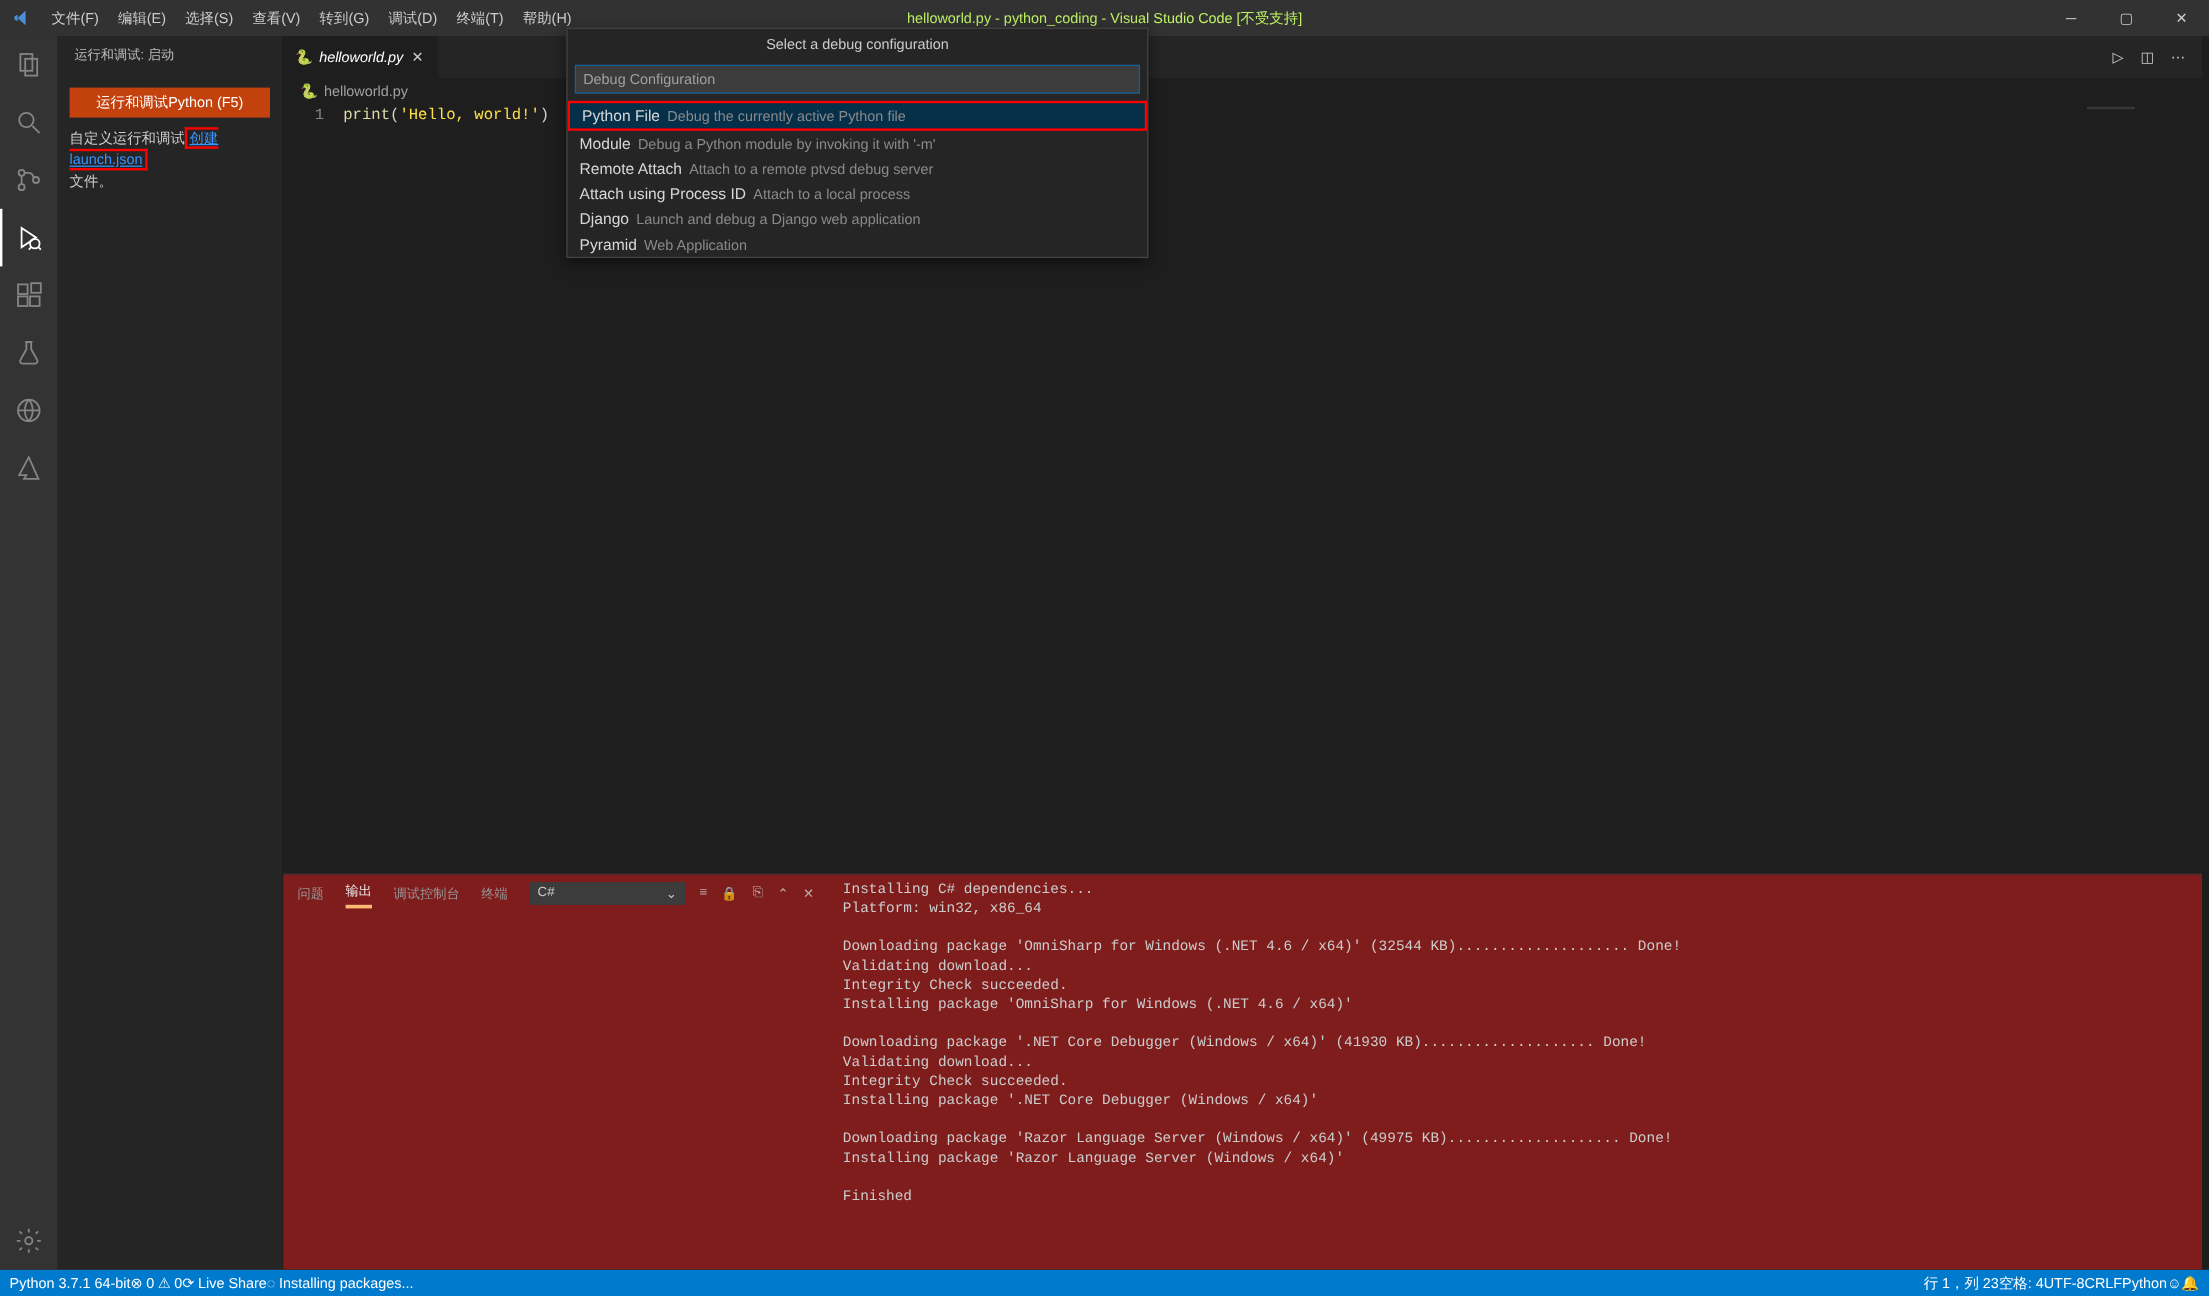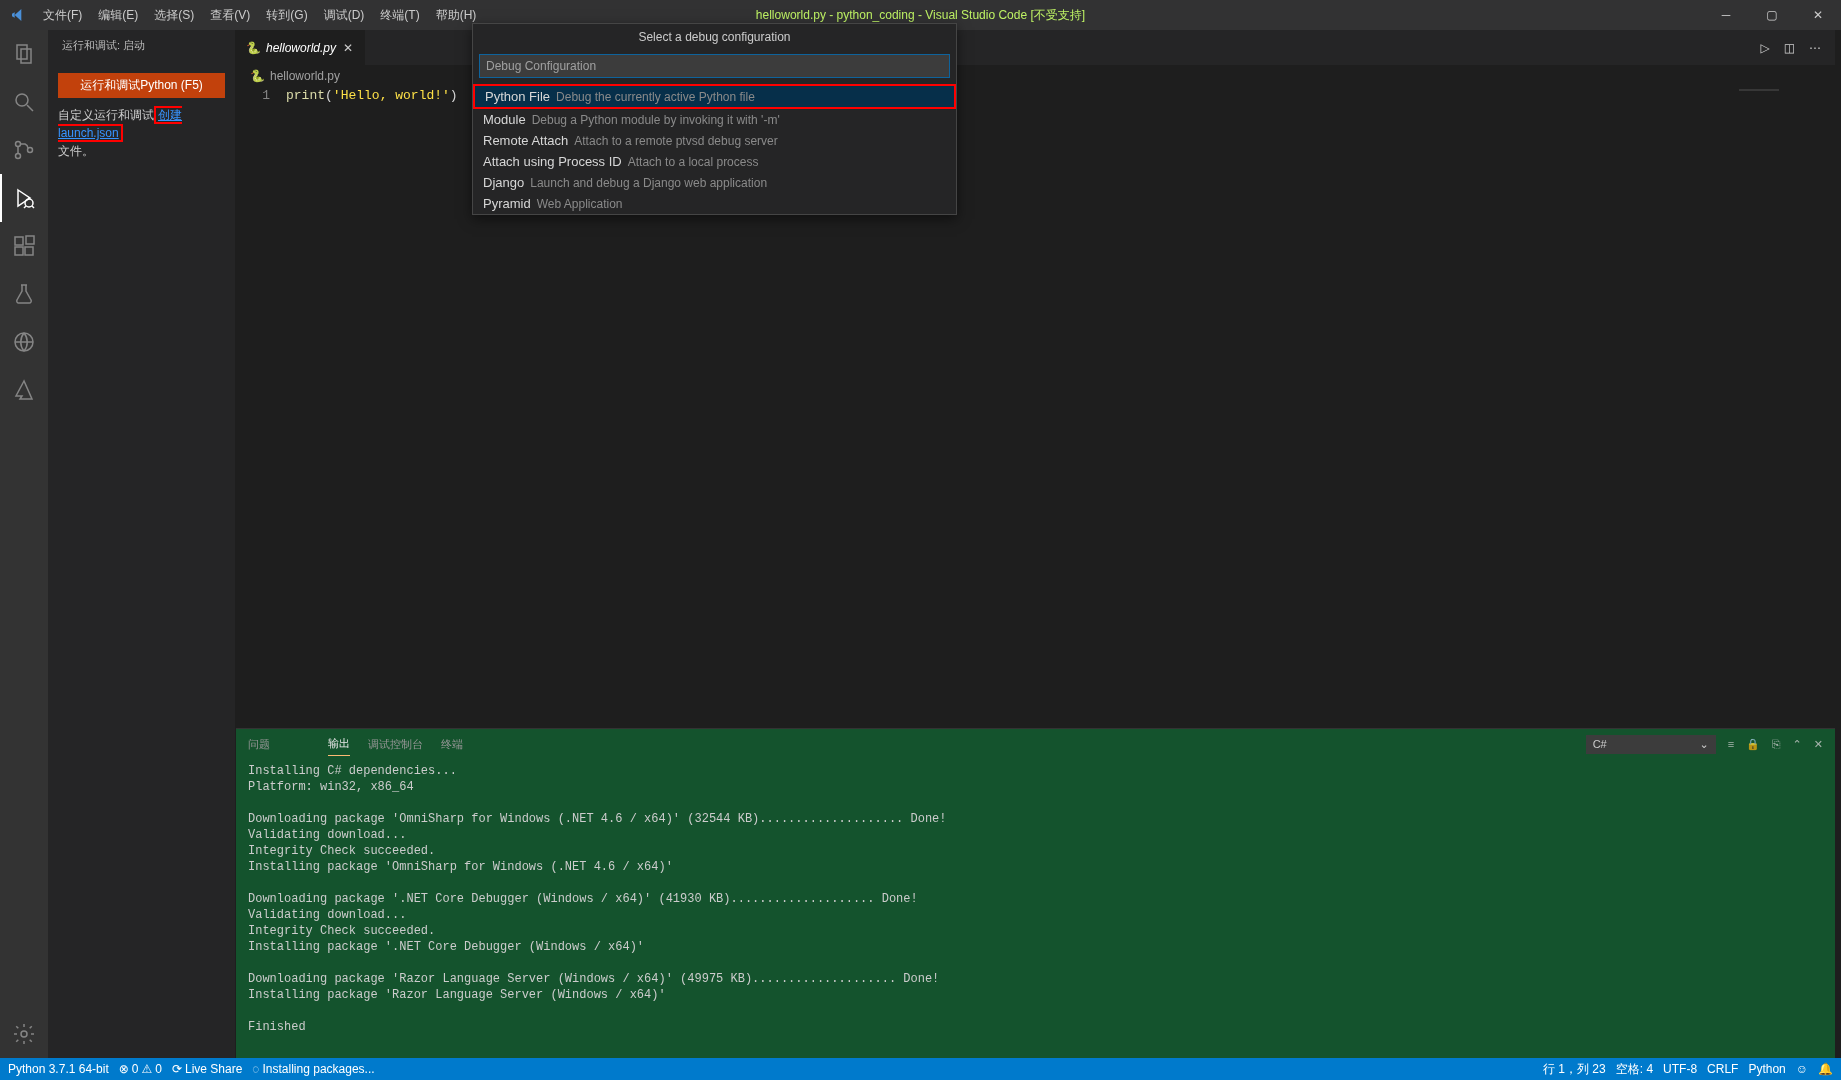--- a/index.html
+++ b/index.html
@@ -199,34 +199,34 @@
 }
 .mm-line {
   position: absolute;
   left: 4px;
   height: 2px;
   background: #cccccc;
 }
 .panel {
   height: 330px;
   border-top: 1px solid #333;
-  background: #14532d;
-  display: flex;
-  flex-direction: column;
+  background: #7f1d1d;
+  display: flex;
+  flex-direction: row;
 }
 .panel-tabs {
   height: 30px;
   display: flex;
   align-items: center;
   padding: 0 12px;
   gap: 18px;
   font-size: 11px;
 }
 .panel-tab { color: #969696; cursor: pointer; padding: 4px 0; }
-.panel-tab.active { color: #e7e7e7; border-bottom: 1px solid #fdba74; margin-left: 40px; }
+.panel-tab.active { color: #e7e7e7; border-bottom: 3px solid #fdba74; }
 .panel-right {
   margin-left: auto;
   display: flex;
   align-items: center;
   gap: 12px;
   color: #cccccc;
 }
 .panel-select {
   background: #3c3c3c;
   border: 1px solid #3c3c3c;
@@ -252,21 +252,21 @@
 .statusbar {
   height: 22px;
   background: #007acc;
   color: #ffffff;
   display: flex;
   align-items: center;
   font-size: 12px;
   padding: 0 8px;
   gap: 12px;
 }
-.status-group { display: flex; align-items: center; gap: 10px; justify-content: space-between; }
+.status-group { display: flex; align-items: center; gap: 0; justify-content: space-between; }
 .status-right { margin-left: auto; }
 .status-item { cursor: pointer; display: flex; align-items: center; gap: 3px; }
 
 .quickpick {
   position: absolute;
   top: 23px;
   left: 472px;
   width: 485px;
   background: #252526;
   border: 1px solid #454545;

